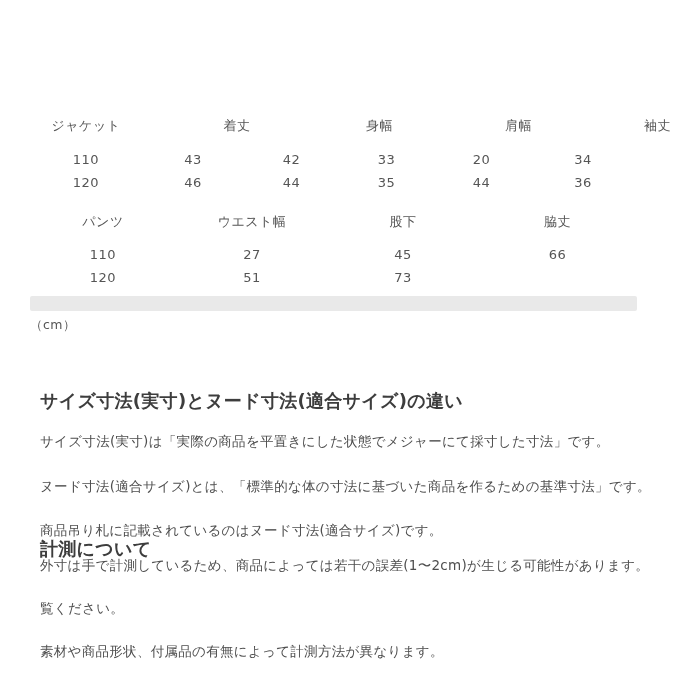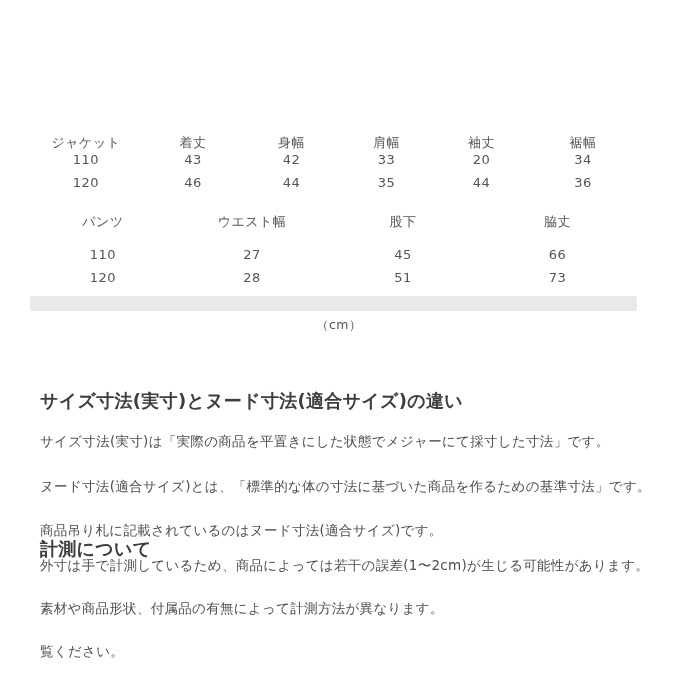--- a/index.html
+++ b/index.html
@@ -23,42 +23,42 @@
     width: 607px;
     display: grid;
     font-size: 13px;
     line-height: 15px;
     letter-spacing: 0.5px;
     color: #555555;
   }
   .trow.jacket { grid-template-columns: 112px 102px 95px 95px 95px 108px; }
   .trow.pants  { grid-template-columns: 146px 152px 150px 159px; }
   .trow .cell { text-align: center; white-space: nowrap; }
-  .jacket-header { top: 135px; }
+  .jacket-header { top: 118px; gap: 44px; }
   .jacket-r1 { top: 152px; }
   .jacket-r2 { top: 175px; }
   .pants-header { top: 214px; }
   .pants-r1 { top: 247px; }
   .pants-r2 { top: 270px; }
   
   .divider {
     position: absolute;
     left: 30px;
     top: 296px;
     width: 607px;
     height: 15px;
     background: #e9e9e9;
     border-radius: 2px;
   }
   .unit {
     position: absolute;
     left: 30px;
     top: 317px;
     width: 618px;
-    text-align: center;
+    text-align: left;
     font-size: 12.5px;
     color: #555555;
     letter-spacing: 0.5px;
   }
   
   .sec-title {
     position: absolute;
     left: 40px;
     font-size: 18px;
     font-weight: 700;
@@ -119,37 +119,36 @@
     <span class="cell">脇丈</span>
   </div>
   <div class="trow pants pants-r1">
     <span class="cell">110</span>
     <span class="cell">27</span>
     <span class="cell">45</span>
     <span class="cell">66</span>
   </div>
   <div class="trow pants pants-r2">
     <span class="cell">120</span>
-    <span class="cell">28</span>
     <span class="cell">51</span>
     <span class="cell">73</span>
   </div>
 
   <div class="divider"></div>
   <div class="unit">（cm）</div>
 
   <div class="sec-title s1-title">サイズ寸法(実寸)とヌード寸法(適合サイズ)の違い</div>
   <div class="sec-lines s1-lines">
     <div class="line">サイズ寸法(実寸)は「実際の商品を平置きにした状態でメジャーにて採寸した寸法」です。</div>
     <div class="line">ヌード寸法(適合サイズ)とは、「標準的な体の寸法に基づいた商品を作るための基準寸法」です。</div>
     <div class="line">商品吊り札に記載されているのはヌード寸法(適合サイズ)です。</div>
   </div>
 
   <div class="sec-title s2-title">計測について</div>
   <div class="sec-lines s2-lines">
     <div class="line">外寸は手で計測しているため、商品によっては若干の誤差(1〜2cm)が生じる可能性があります。</div>
+    <div class="line">覧ください。</div>
     <div class="line">素材や商品形状、付属品の有無によって計測方法が異なります。</div>
-    <div class="line">覧ください。</div>
     <div class="line">フィット感を確かめるために、お手持ちのウェアを測り、サイズ寸法を比較されることをおすすめいたし</div>
     <div class="line">ます。</div>
   </div>
 
 </div>
 
 </body></html>

